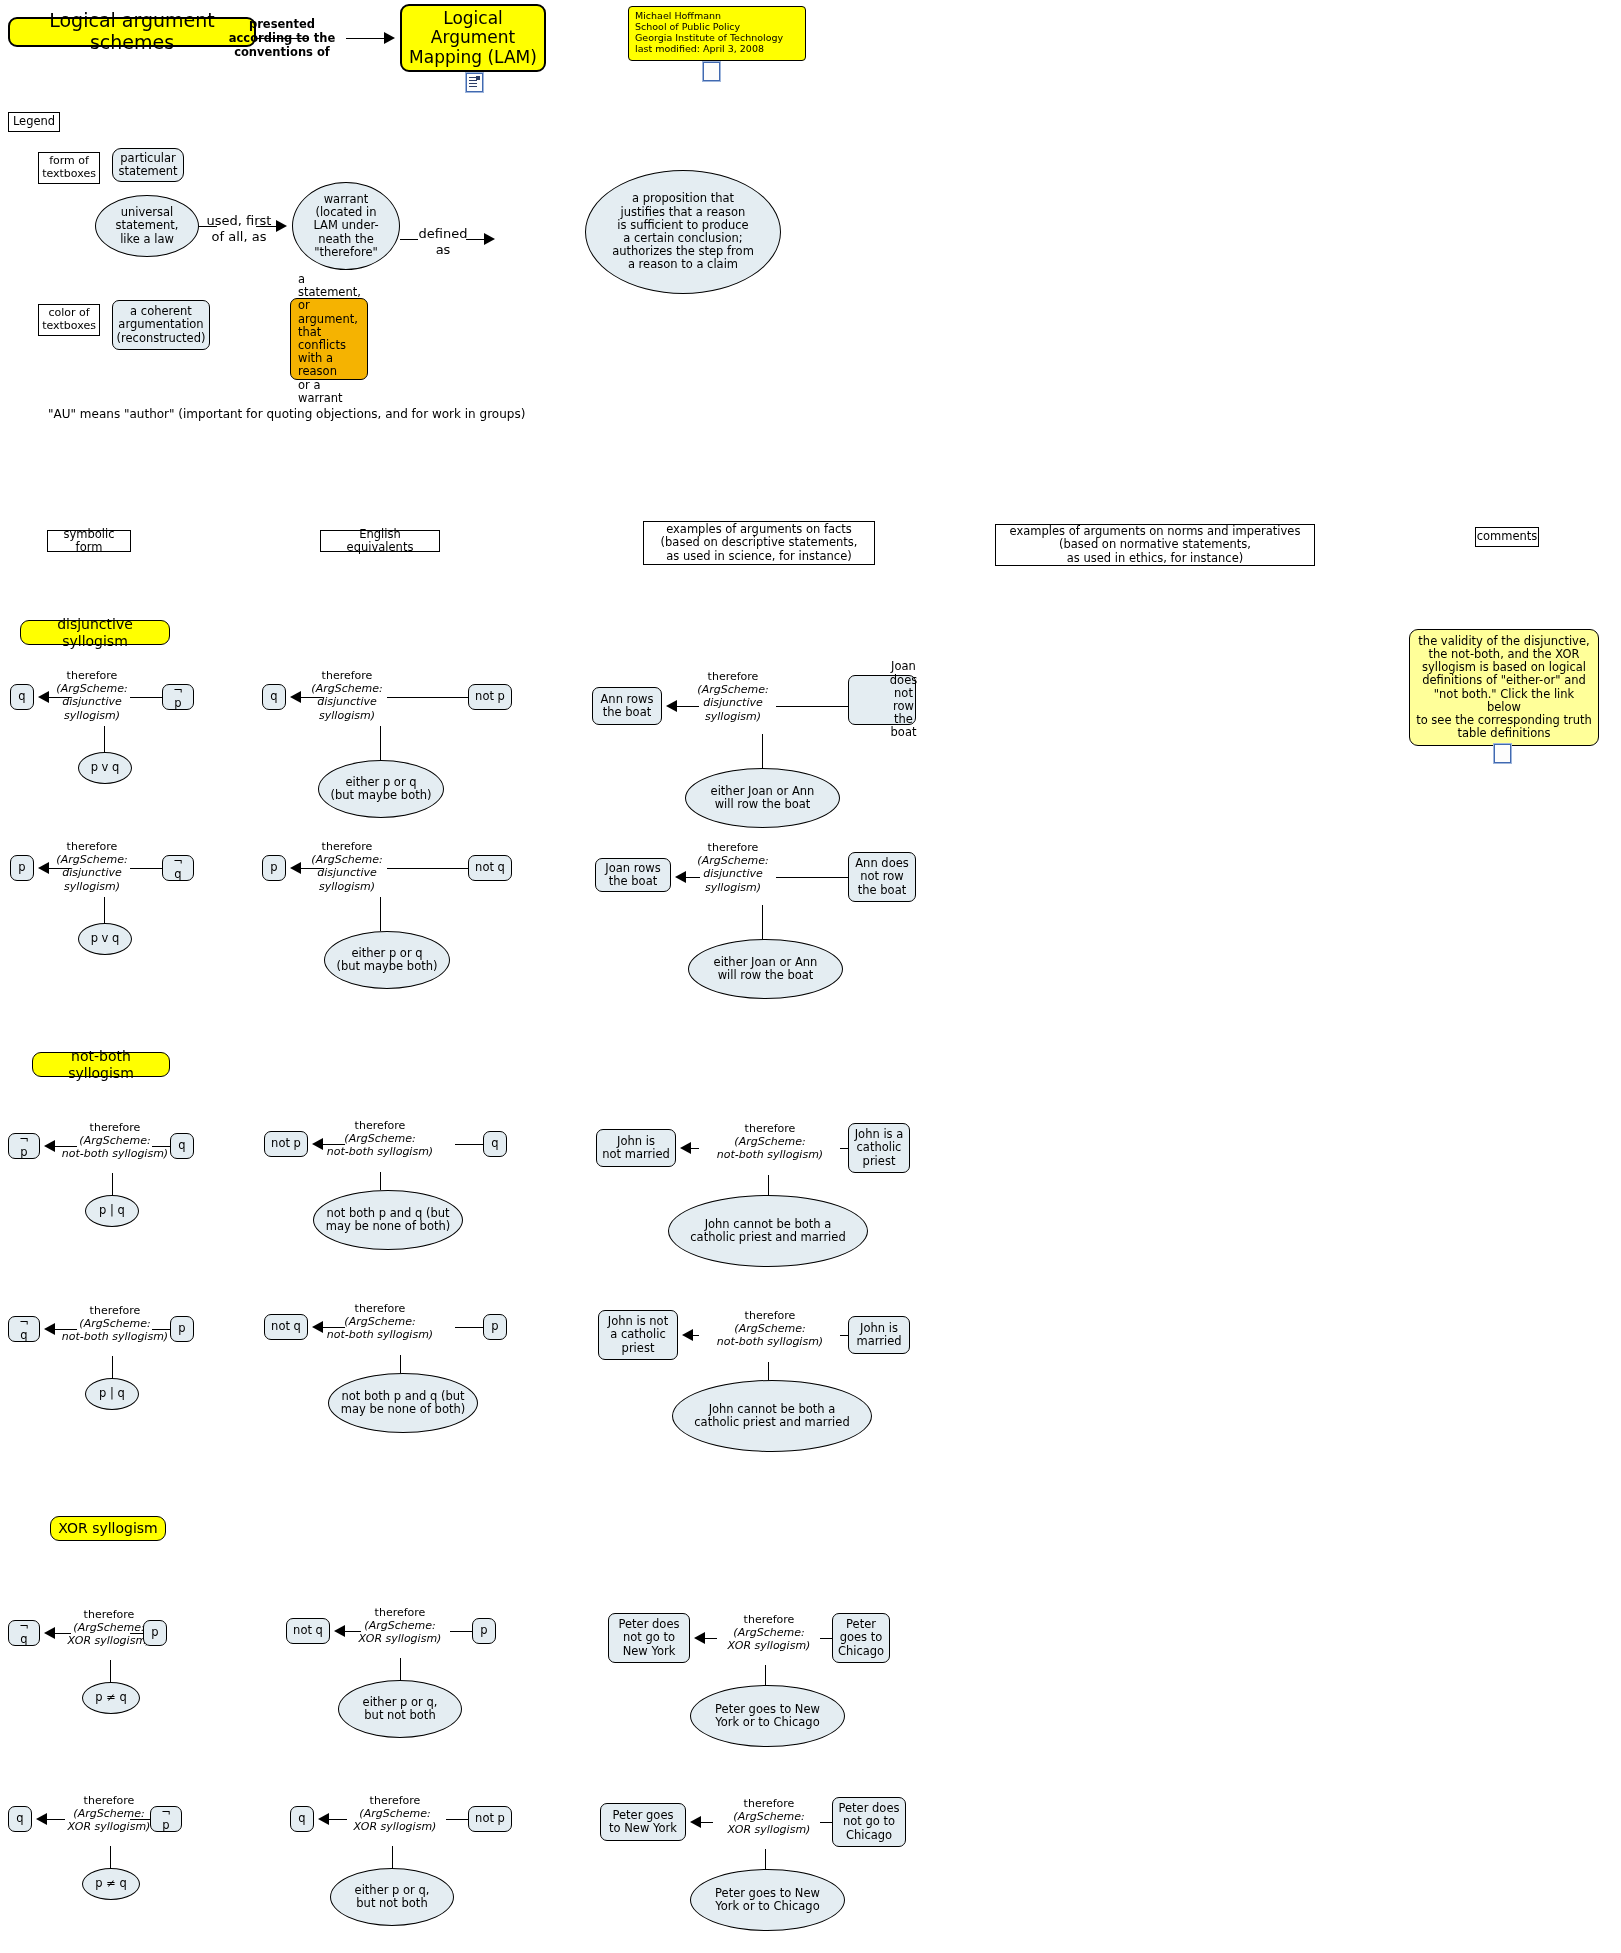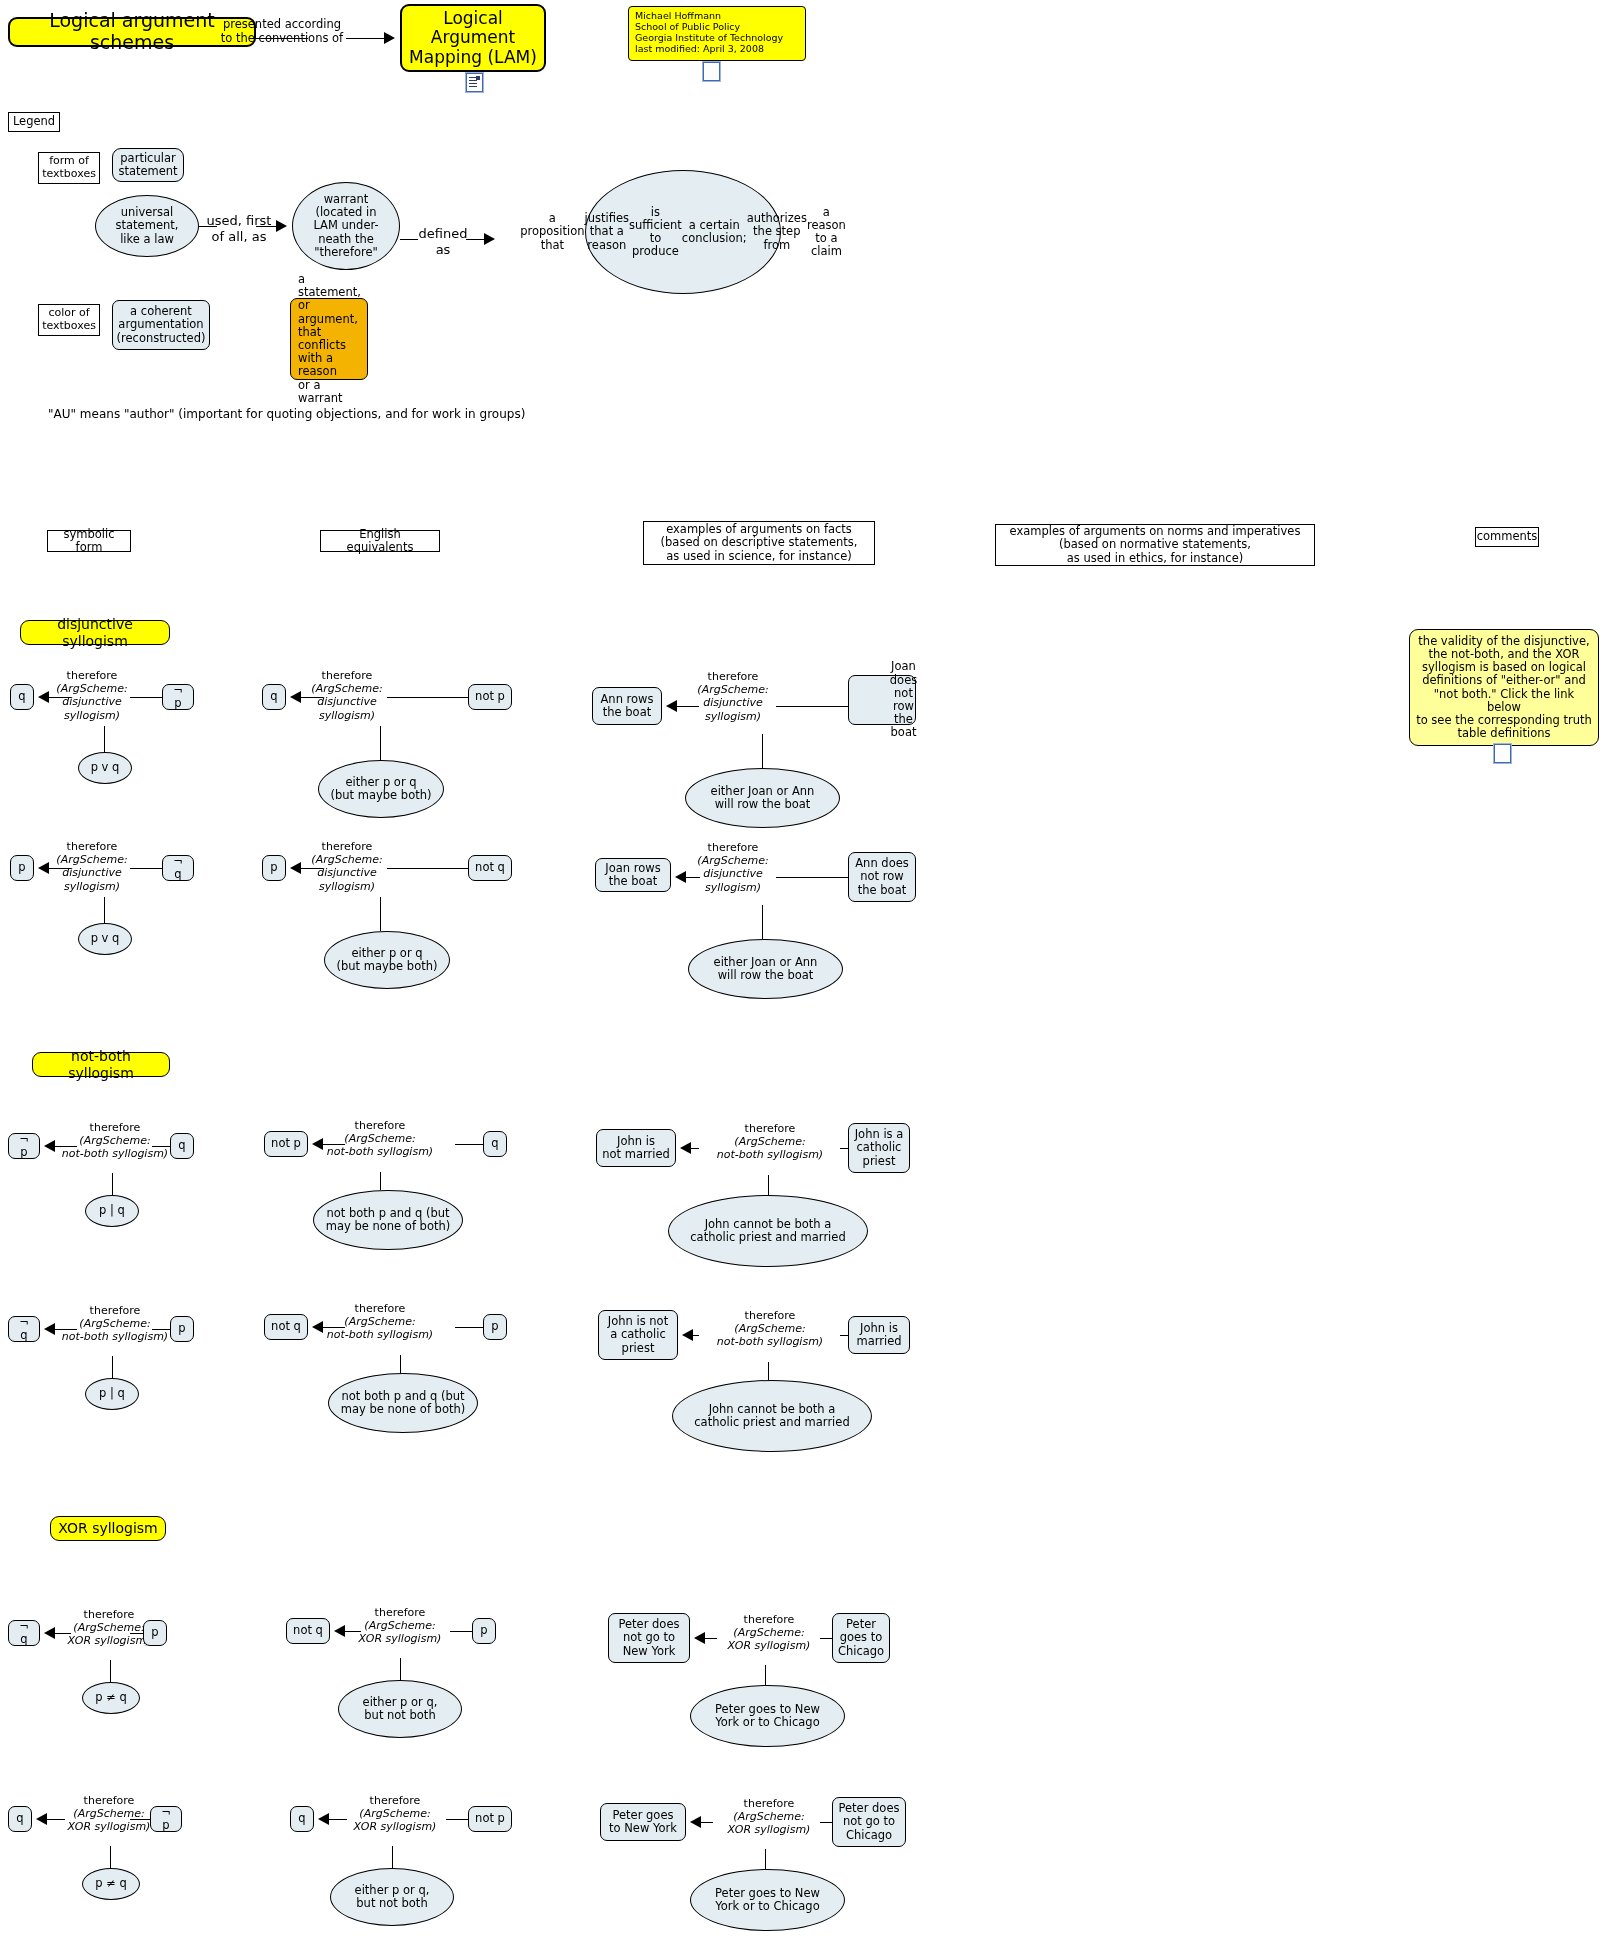--- a/index.html
+++ b/index.html
@@ -73,21 +73,21 @@
   }
 </style>
 </head>
 <body>
 
 <div class="node yellow" style="left:8px;top:17px;width:248px;height:30px;font-size:19px;border-width:2px;">
   <span>Logical argument schemes</span>
 </div>
 
 <div class="hline" style="left:256px;top:38px;width:52px;"></div>
-<div class="lbl" style="left:218px;top:18px;width:128px;font-size:11.5px;">
+<div class="lbl" style="left:218px;top:18px;width:128px;font-size:11.5px;font-weight:bold;">
   <div>presented according to the conventions of</div>
 </div>
 <div class="hline" style="left:346px;top:38px;width:42px;"></div>
 <div class="arrowR" style="left:384px;top:32px;"></div>
 
 <div class="node yellow" style="left:400px;top:4px;width:146px;height:68px;font-size:17px;border-width:2px;flex-direction:column;">
   <span>Logical Argument Mapping (LAM)</span>
 </div>
 <div class="docicon" style="left:466px;top:73px;">
     <i></i>
@@ -139,21 +139,21 @@
 </div>
 
 <div class="hline" style="left:400px;top:239px;width:18px;"></div>
 <div class="lbl" style="left:410px;top:226px;width:66px;font-size:13px;">
   <div>defined</div>
     <div>as</div>
 </div>
 <div class="hline" style="left:466px;top:239px;width:22px;"></div>
 <div class="arrowR" style="left:484px;top:233px;"></div>
 
-<div class="ellipse" style="left:585px;top:170px;width:196px;height:124px;font-size:11.5px;flex-direction:row;">
+<div class="ellipse" style="left:585px;top:170px;width:196px;height:124px;font-size:11.5px;flex-direction:column;">
   <span>a proposition that</span>
     <span>justifies that a reason</span>
     <span>is sufficient to produce</span>
     <span>a certain conclusion;</span>
     <span>authorizes the step from</span>
     <span>a reason to a claim</span>
 </div>
 
 <div class="node plain" style="left:38px;top:304px;width:62px;height:32px;font-size:11px;flex-direction:column;">
   <span>color of</span>

